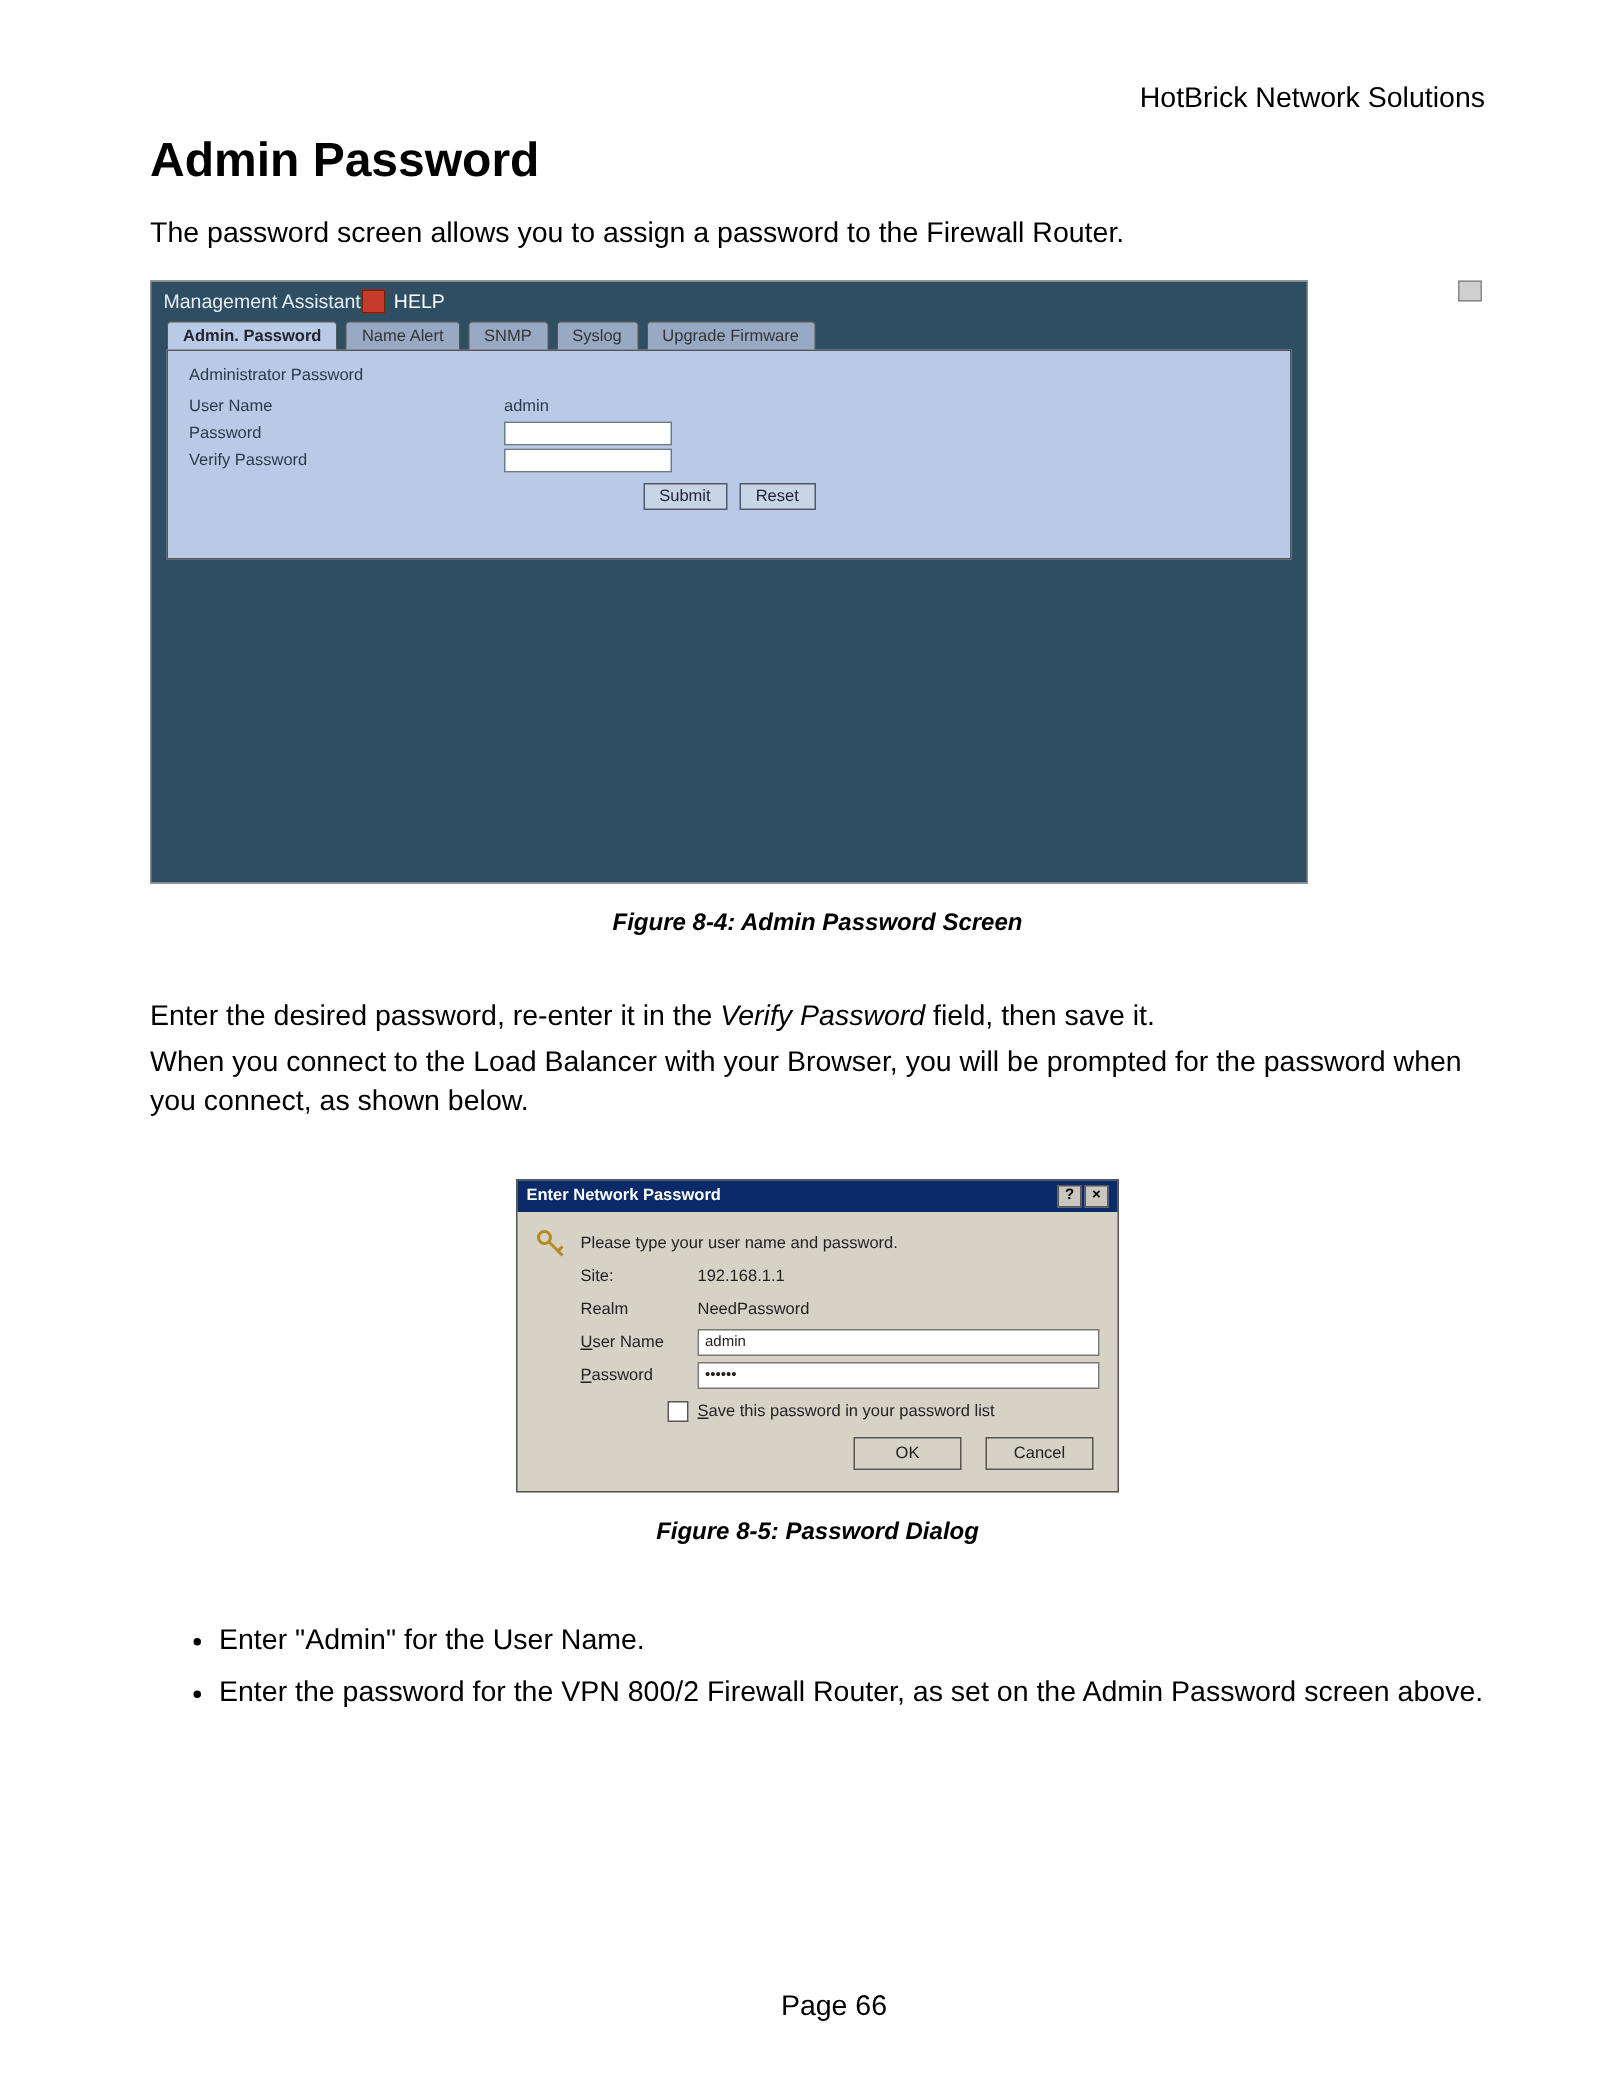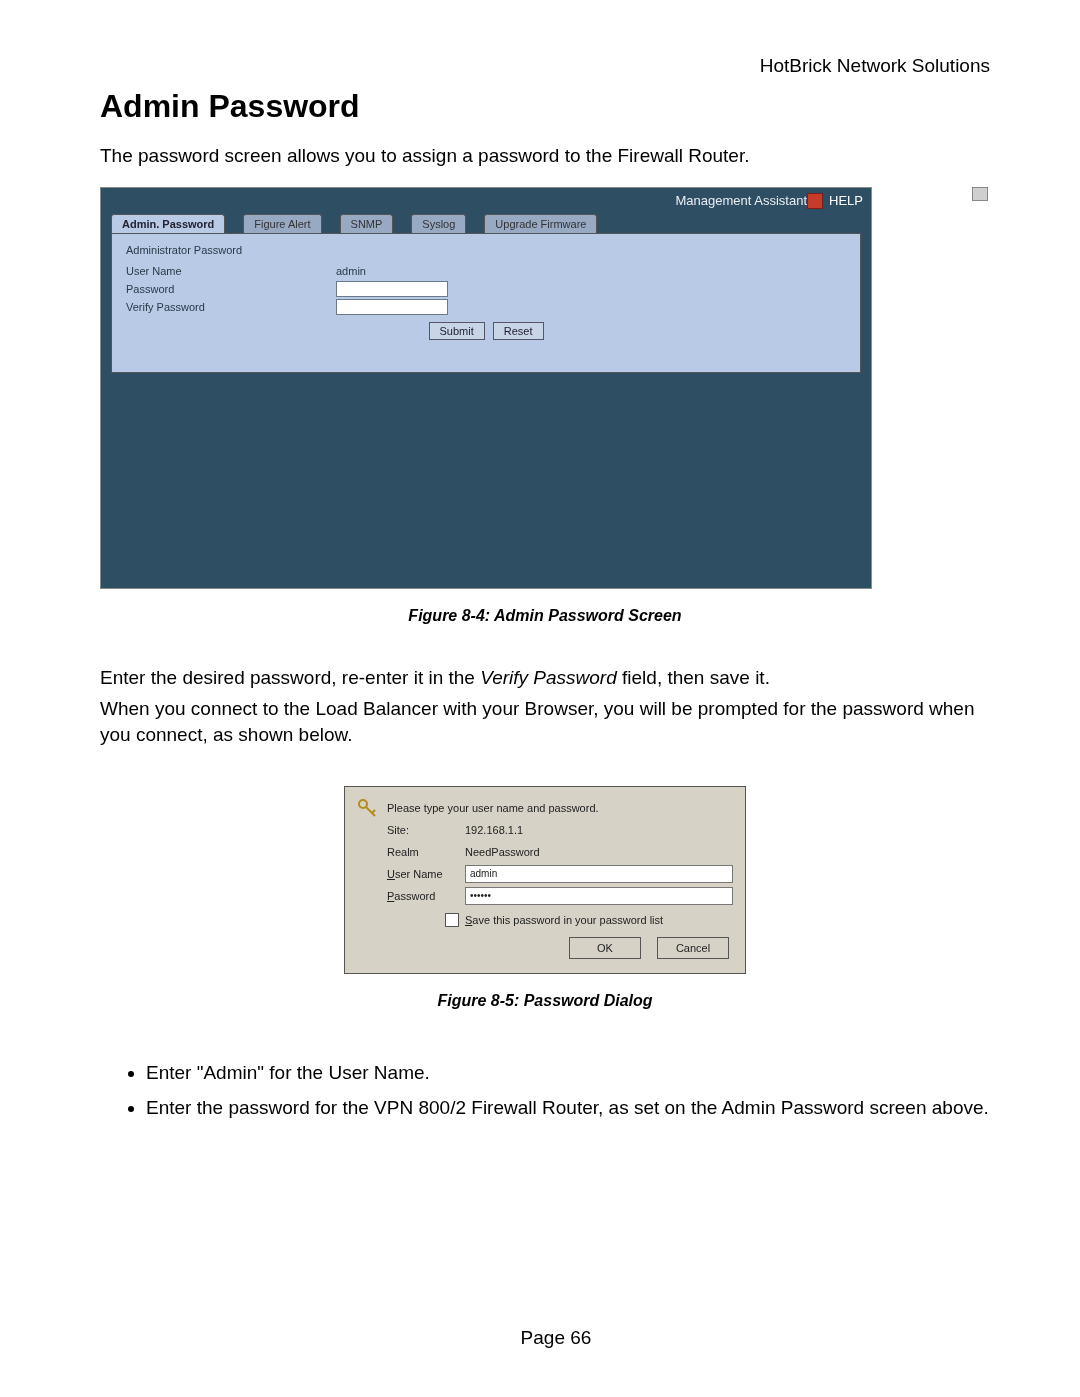--- a/index.html
+++ b/index.html
@@ -3,24 +3,24 @@
 <meta charset="utf-8">
 <style>
   html,body{margin:0;padding:0;background:#fff;font-family:Arial,Helvetica,sans-serif;color:#000}
   .page{width:1080px;height:1397px;position:relative;box-sizing:border-box;padding:50px 90px 0 100px}
   .company{position:absolute;right:90px;top:55px;font-size:19px}
   h1{font-size:32px;margin:38px 0 18px 0;font-weight:bold}
   .body{font-size:19px;line-height:1.35}
   .figwrap1{margin-top:18px;position:relative}
   .scrollbar-top{position:absolute;right:2px;top:0;width:14px;height:12px;background:#cfcfcf;border:1px solid #888}
   .router{width:770px;height:400px;background:#2d4e63;border:1px solid #8a8a8a}
-  .router-titlebar{height:26px;display:flex;align-items:center;justify-content:flex-end;padding:0 8px;color:#e9eef2;font-size:13px}
+  .router-titlebar{height:26px;display:flex;align-items:center;justify-content:flex-start;padding:0 8px;color:#e9eef2;font-size:13px}
   .help{display:flex;align-items:center;gap:6px;font-weight:normal;font-size:13px;color:#fff}
   .help-ico{width:14px;height:14px;background:#c73b2a;border:1px solid #7b1f12;display:inline-block}
-  .tabs{display:flex;gap:18px;padding:0 10px}
+  .tabs{display:flex;gap:5px;padding:0 10px}
   .tab{background:#98a9c4;border:1px solid #555;border-bottom:none;border-radius:3px 3px 0 0;padding:3px 10px;font-size:11px;color:#333}
   .tab.active{background:#b8cae6;font-weight:bold;color:#223}
   .panel{margin:0 10px;background:#b8cae6;border:1px solid #555;height:118px;padding:10px 14px;font-size:11px;color:#2a3a4a}
   .panel-title{font-weight:normal;margin-bottom:6px}
   .frow{display:flex;align-items:center;height:18px}
   .flabel{width:210px}
   .fval{font-size:11px}
   .finput{width:110px;height:14px;border:1px solid #6b7a8a;background:#fff;display:inline-block}
   .btnrow{display:flex;gap:8px;justify-content:center;margin-top:6px}
   .rbtn{background:#c7d5e6;border:1px solid #556;font-size:11px;padding:2px 10px;color:#223}
@@ -63,21 +63,21 @@
     <div class="router">
       <div class="router-titlebar">
         <span>Management Assistant</span>
         <span class="help">
           <span class="help-ico"></span>
           <span>HELP</span>
         </span>
       </div>
       <div class="tabs">
         <div class="tab active">Admin. Password</div>
-        <div class="tab">Figure Alert</div>
+        <div class="tab">Name Alert</div>
         <div class="tab">SNMP</div>
         <div class="tab">Syslog</div>
         <div class="tab">Upgrade Firmware</div>
       </div>
       <div class="panel">
         <div class="panel-title">Administrator Password</div>
         <div class="frow">
           <div class="flabel">User Name</div>
           <div class="fval">admin</div>
         </div>
@@ -98,20 +98,27 @@
     <div class="caption">Figure 8-4: Admin Password Screen</div>
   </div>
 
   <div class="para">
     <span>Enter the desired password, re-enter it in the </span><span class="vp">Verify Password</span><span> field, then save it.</span>
   </div>
   <div class="body" style="margin-top:6px">When you connect to the Load Balancer with your Browser, you will be prompted for the password when you connect, as shown below.</div>
 
   <div class="figwrap2">
     <div class="dialog">
+      <div class="dlg-title">
+        <span>Enter Network Password</span>
+        <span class="dlg-ctl">
+          <span class="dlg-btn">?</span>
+          <span class="dlg-btn">×</span>
+        </span>
+      </div>
       <div class="dlg-body">
         <div class="dlg-row">
           <svg class="dlg-key" viewBox="0 0 20 20">
               <circle cx="6" cy="6" r="4" fill="none" stroke="#b58a1f" stroke-width="2"></circle>
               <line x1="9" y1="9" x2="18" y2="18" stroke="#b58a1f" stroke-width="2"></line>
               <line x1="15" y1="15" x2="18" y2="12" stroke="#b58a1f" stroke-width="2"></line>
             </svg>
           <span>Please type your user name and password.</span>
         </div>
         <div class="dlg-row" style="padding-left:30px">

